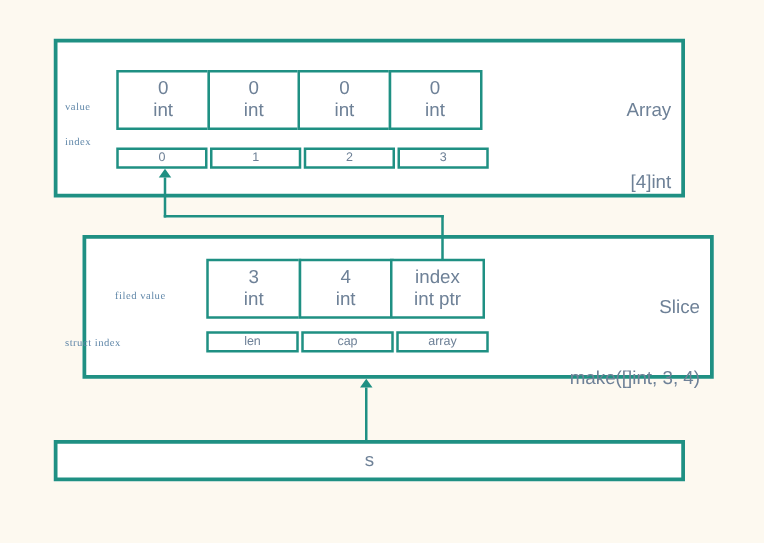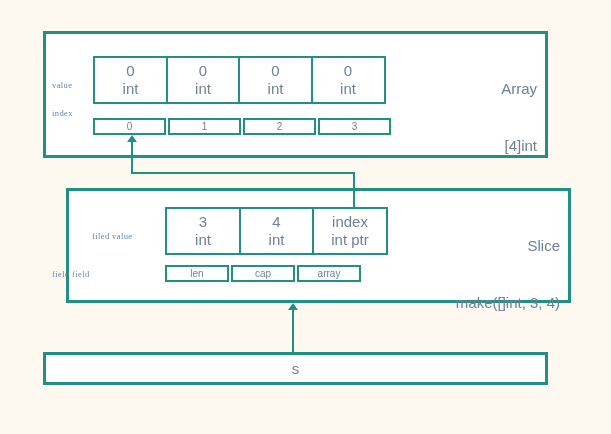--- a/index.html
+++ b/index.html
@@ -88,21 +88,21 @@
   
   #array-values { left: 93px; top: 56px; }
   #array-values .cell { width: 75px; }
   #array-index  { left: 93px; top: 118px; }
   #array-index .cell { width: 73px; }
 
   
   #slice-values { left: 165px; top: 207px; }
   #slice-values .cell { width: 76px; }
   #slice-fields { left: 165px; top: 265px; }
-  #slice-fields .cell { width: 64px; }
+  #slice-fields .cell { width: 74px; }
 
   
   .conn {
     position: absolute;
     background: #1f9083;
   }
   .conn-v { width: 2px; }
   .conn-h { height: 2px; }
 
   .arrow-up {
@@ -170,21 +170,21 @@
   </div>
 
   <div class="group-box" id="slice-box">
     <div class="group-caption" id="slice-caption">
       <div>Slice</div>
       <div>make([]int, 3, 4)</div>
     </div>
   </div>
 
   <div class="row-label" style="left:52px; top:231px;margin-left:40px;">filed value</div>
-  <div class="row-label" style="left:52px; top:269px;">field field</div>
+  <div class="row-label" style="left:52px; top:269px;">struct index</div>
 
   <div class="cell-strip" id="slice-values">
     <div class="cell value-cell">
       <span>3</span>
       <span>int</span>
     </div>
     <div class="cell value-cell">
       <span>4</span>
       <span>int</span>
     </div>

